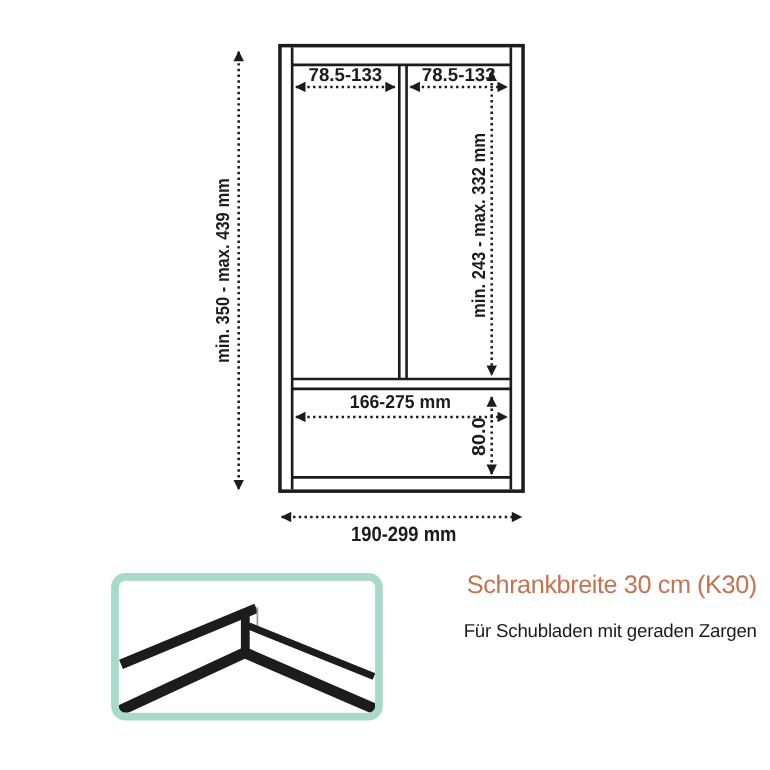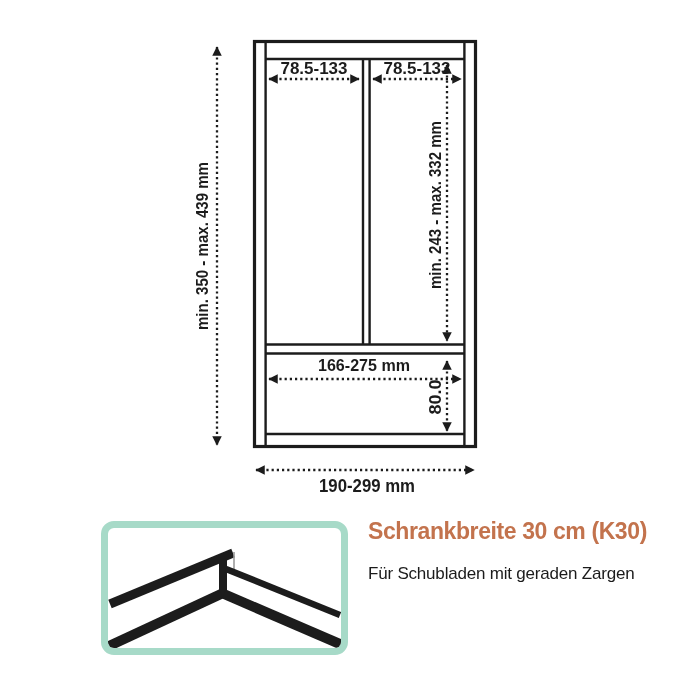--- a/index.html
+++ b/index.html
@@ -1,35 +1,36 @@
 <!DOCTYPE html>
 <html><head>
 <meta charset="utf-8">
 <style>
   html,body{margin:0;padding:0;background:#ffffff;}
   .canvas{
     position:relative;width:700px;height:656px;background:#ffffff;overflow:hidden;
     font-family:"Liberation Sans", sans-serif;
+    text-align:right;
   }
   svg text{
     font-family:"Liberation Sans", sans-serif;
     font-weight:700;
     fill:#1c1c1c;
   }
   .dim-label{font-size:17px;}
   .dim-label-lg{font-size:19px;}
   .photo-box{
     position:absolute;left:101px;top:521px;width:247px;height:134px;
     box-sizing:border-box;border:7px solid #A7DAC8;border-radius:13px;
     background:#ffffff;overflow:hidden;
   }
   .photo-box svg{display:block;width:100%;height:100%;}
   .caption{position:absolute;left:368px;top:518px;width:320px;}
   .caption-title{
-    color:#C3734D;font-size:23px;font-weight:700;letter-spacing:-0.4px;line-height:1.15;
+    color:#C3734D;font-size:23px;font-weight:400;letter-spacing:-0.4px;line-height:1.15;
   }
   .caption-sub{
     color:#1b1b1b;font-size:17px;font-weight:400;letter-spacing:-0.2px;margin-top:20px;
   }
 </style>
 </head>
 <body>
 
 <div class="canvas">
 

